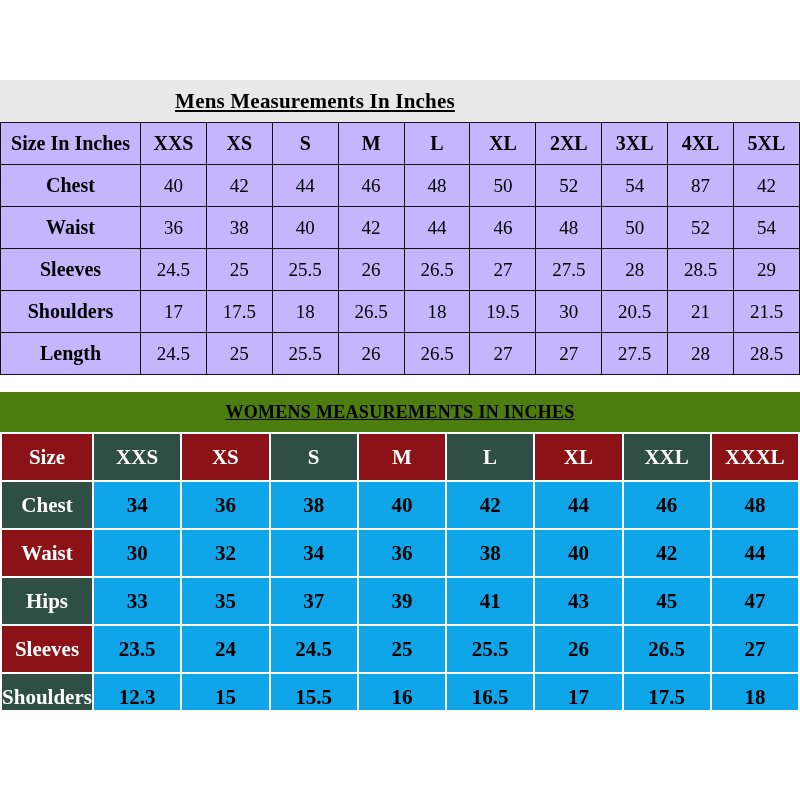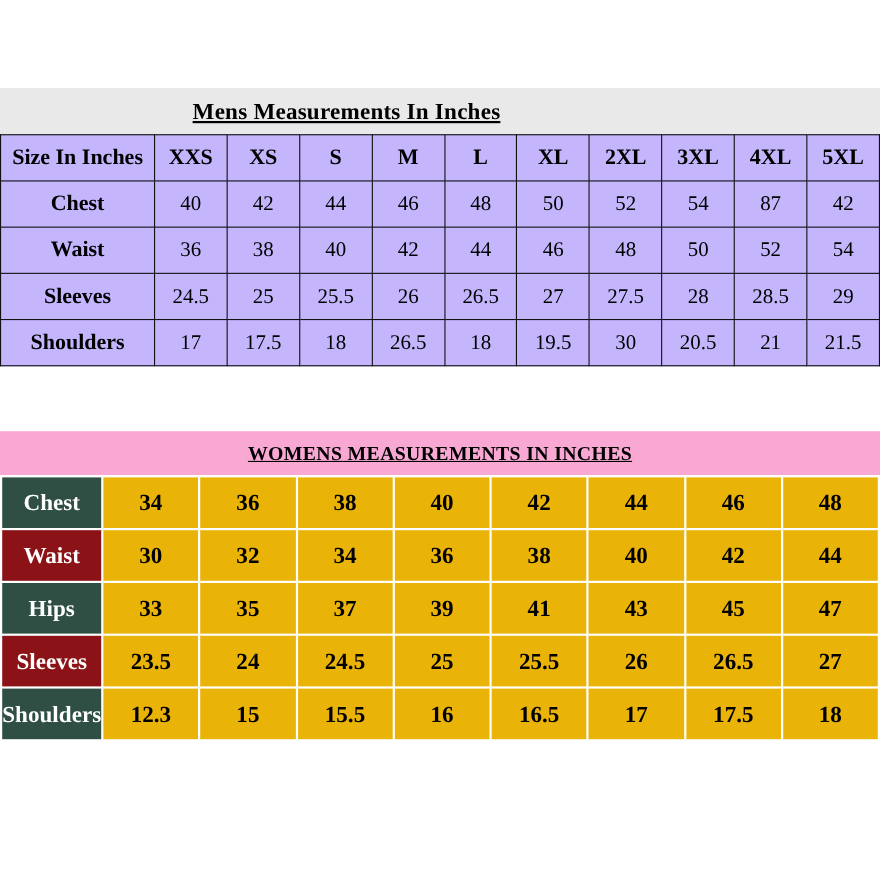--- a/index.html
+++ b/index.html
@@ -68,21 +68,21 @@
   table.mens col.first { width: 140px; }
 
   
   .womens-wrap {
     position: absolute;
     top: 392px;
     left: 0;
     width: 800px;
   }
   .womens-title-bar {
-    background: #f9a8d4;
+    background: #4d7c0f;
     height: 40px;
     display: flex;
     align-items: center;
     justify-content: center;
   }
   .womens-title {
     font-family: "Liberation Serif", serif;
     font-size: 18px;
     font-weight: bold;
     color: #000;
@@ -97,21 +97,21 @@
   }
   table.womens td {
     border: 2px solid #ffffff;
     text-align: center;
     font-family: "Liberation Serif", serif;
     font-size: 21px;
     font-weight: bold;
     color: #000;
     height: 46px;
     padding: 0;
-    background: #eab308;
+    background: #0ea5e9;
   }
   table.womens col.first { width: 92px; }
   .c-dark { background: #2f4f45 !important; color: #ffffff !important; }
   .c-red  { background: #8b1216 !important; color: #ffffff !important; }
   .w-corner { font-size: 20px; }
   .w-rowhead { font-size: 20px; }
   .w-val { font-size: 21px; }
   .spacer-bottom {
     position: absolute;
     left: 0;
@@ -208,20 +208,33 @@
           <td>18</td>
           <td>26.5</td>
           <td>18</td>
           <td>19.5</td>
           <td>30</td>
           <td>20.5</td>
           <td>21</td>
           <td>21.5</td>
         </tr>
 
+        <tr>
+          <td class="rowhead">Length</td>
+          <td>24.5</td>
+          <td>25</td>
+          <td>25.5</td>
+          <td>26</td>
+          <td>26.5</td>
+          <td>27</td>
+          <td>27</td>
+          <td>27.5</td>
+          <td>28</td>
+          <td>28.5</td>
+        </tr>
       </tbody>
     </table>
   </div>
 
   <div class="womens-wrap">
     <div class="womens-title-bar">
       <div class="womens-title">WOMENS MEASUREMENTS IN INCHES</div>
     </div>
     <table class="womens">
       <colgroup>
@@ -229,20 +242,31 @@
           <col>
           <col>
           <col>
           <col>
           <col>
           <col>
           <col>
           <col>
       </colgroup>
       <tbody>
+        <tr>
+          <td class="c-red w-corner">Size</td>
+          <td class="c-dark w-corner">XXS</td>
+          <td class="c-red w-corner">XS</td>
+          <td class="c-dark w-corner">S</td>
+          <td class="c-red w-corner">M</td>
+          <td class="c-dark w-corner">L</td>
+          <td class="c-red w-corner">XL</td>
+          <td class="c-dark w-corner">XXL</td>
+          <td class="c-red w-corner">XXXL</td>
+        </tr>
 
         <tr>
           <td class="c-dark w-rowhead">Chest</td>
           <td class="w-val">34</td>
           <td class="w-val">36</td>
           <td class="w-val">38</td>
           <td class="w-val">40</td>
           <td class="w-val">42</td>
           <td class="w-val">44</td>
           <td class="w-val">46</td>

